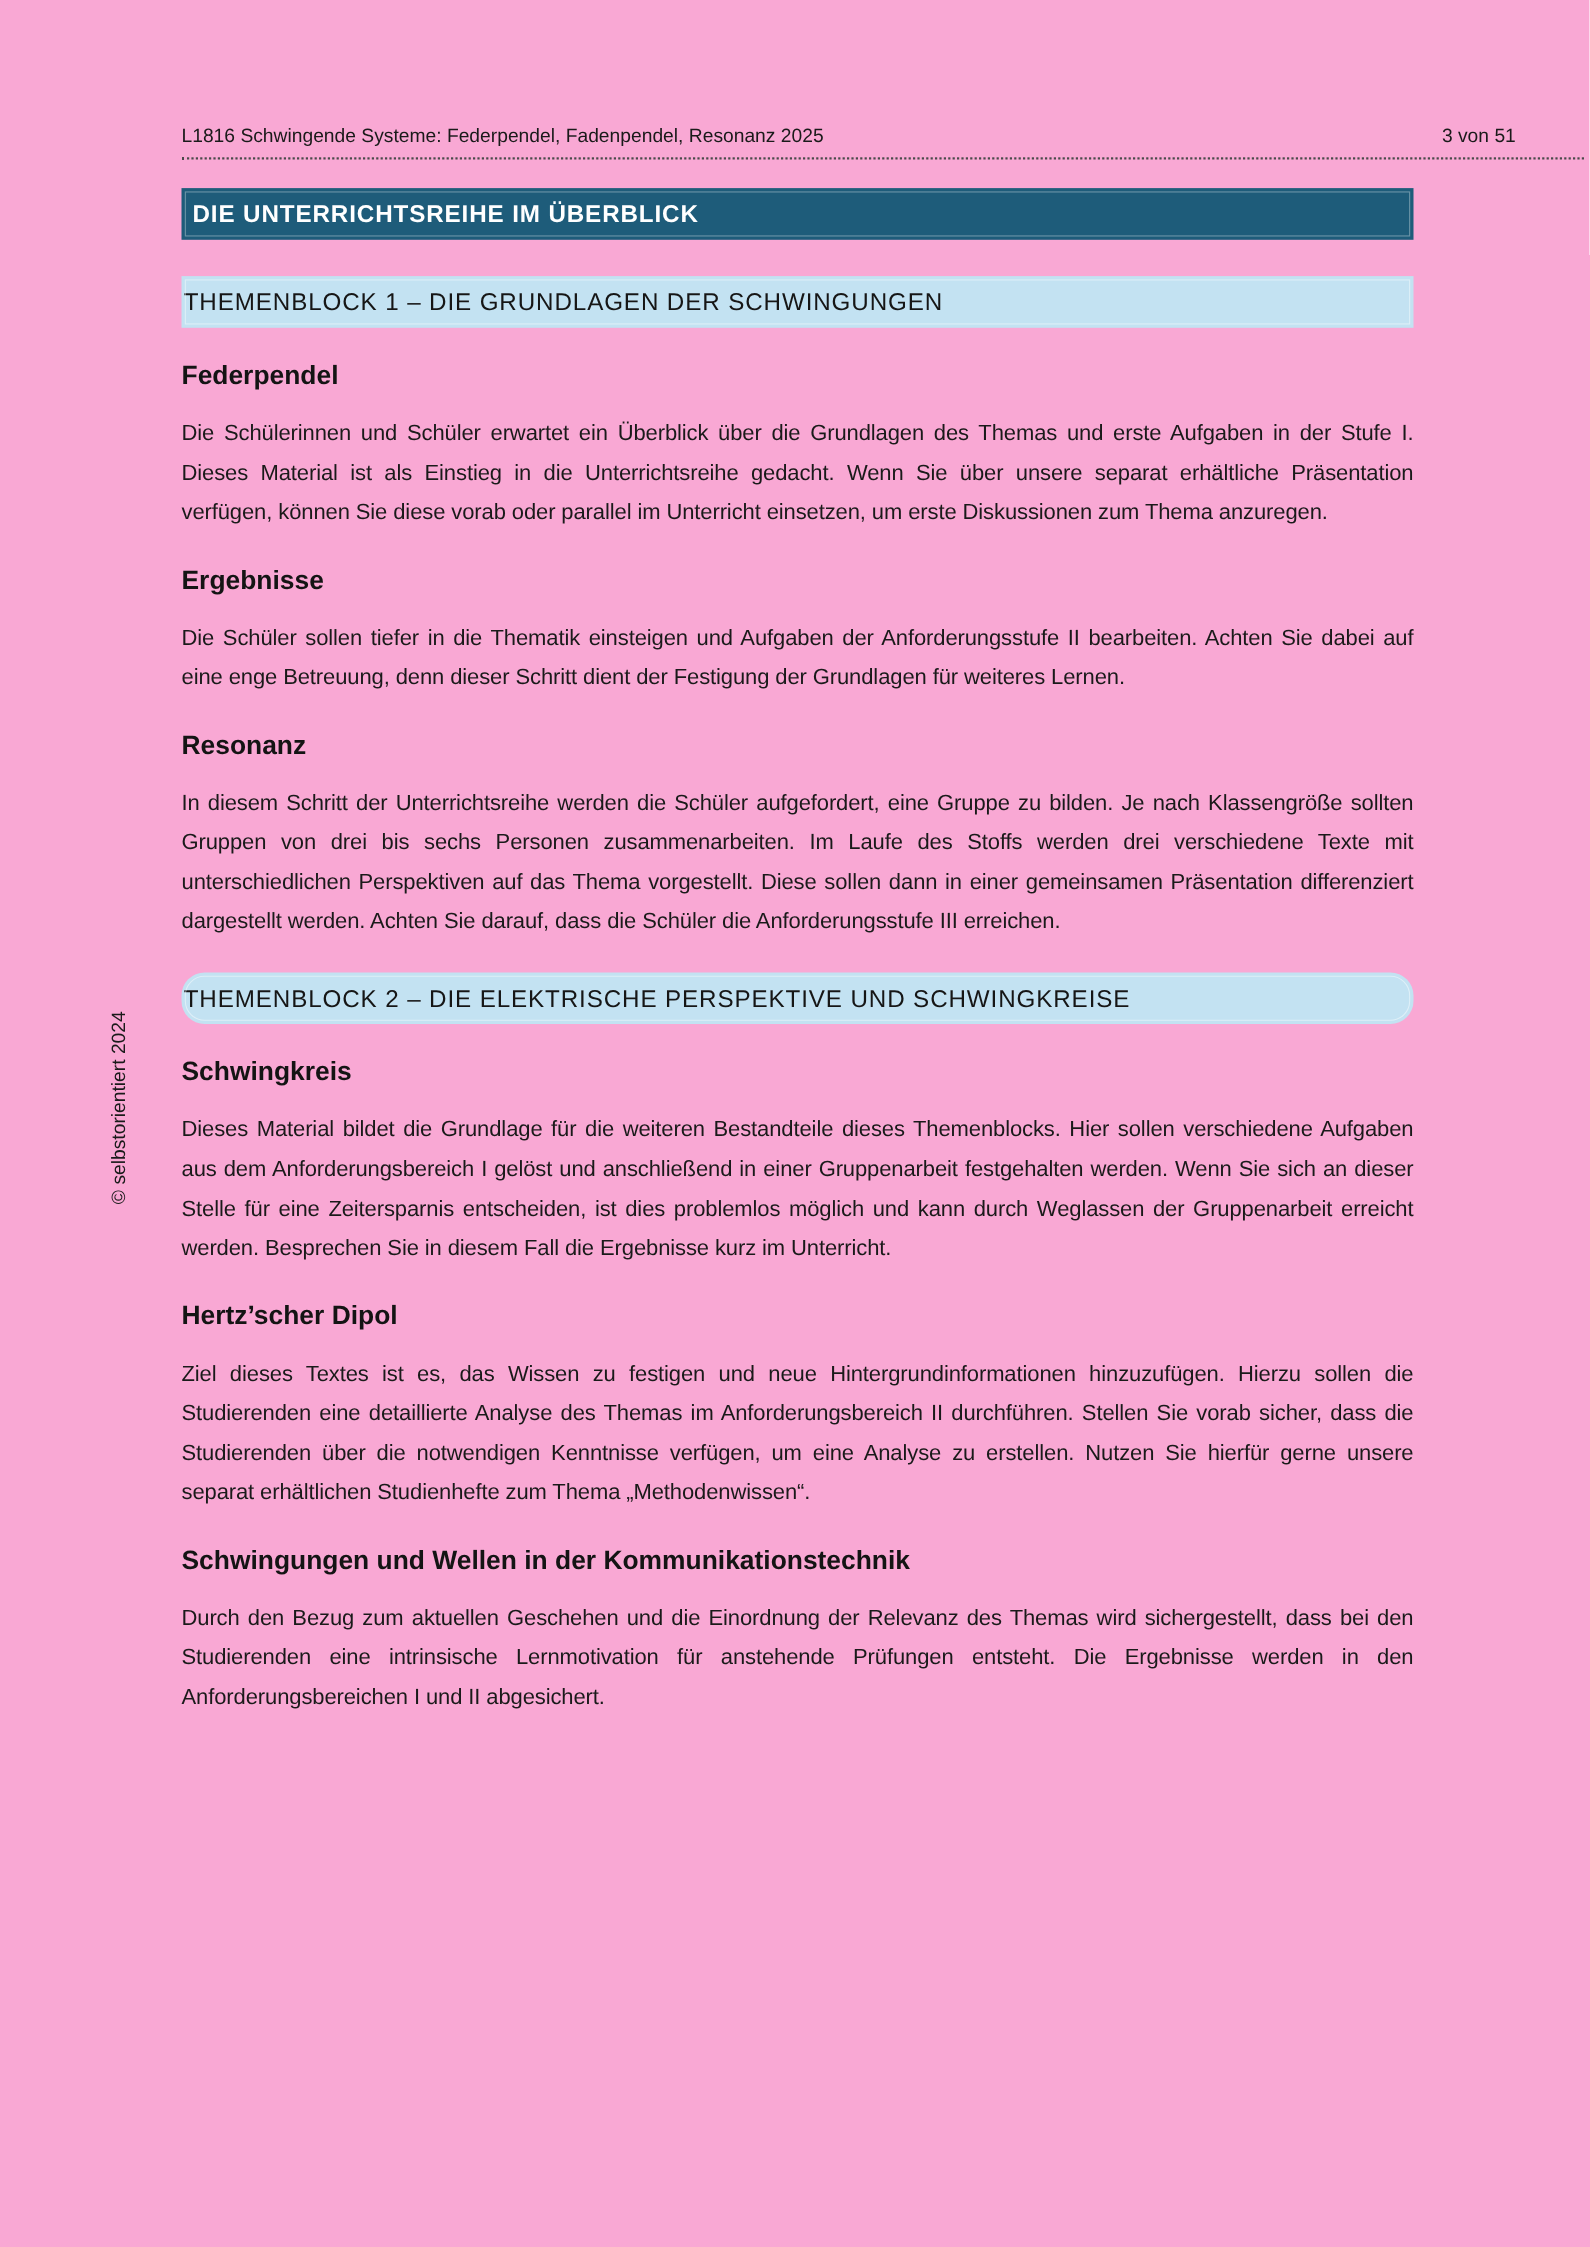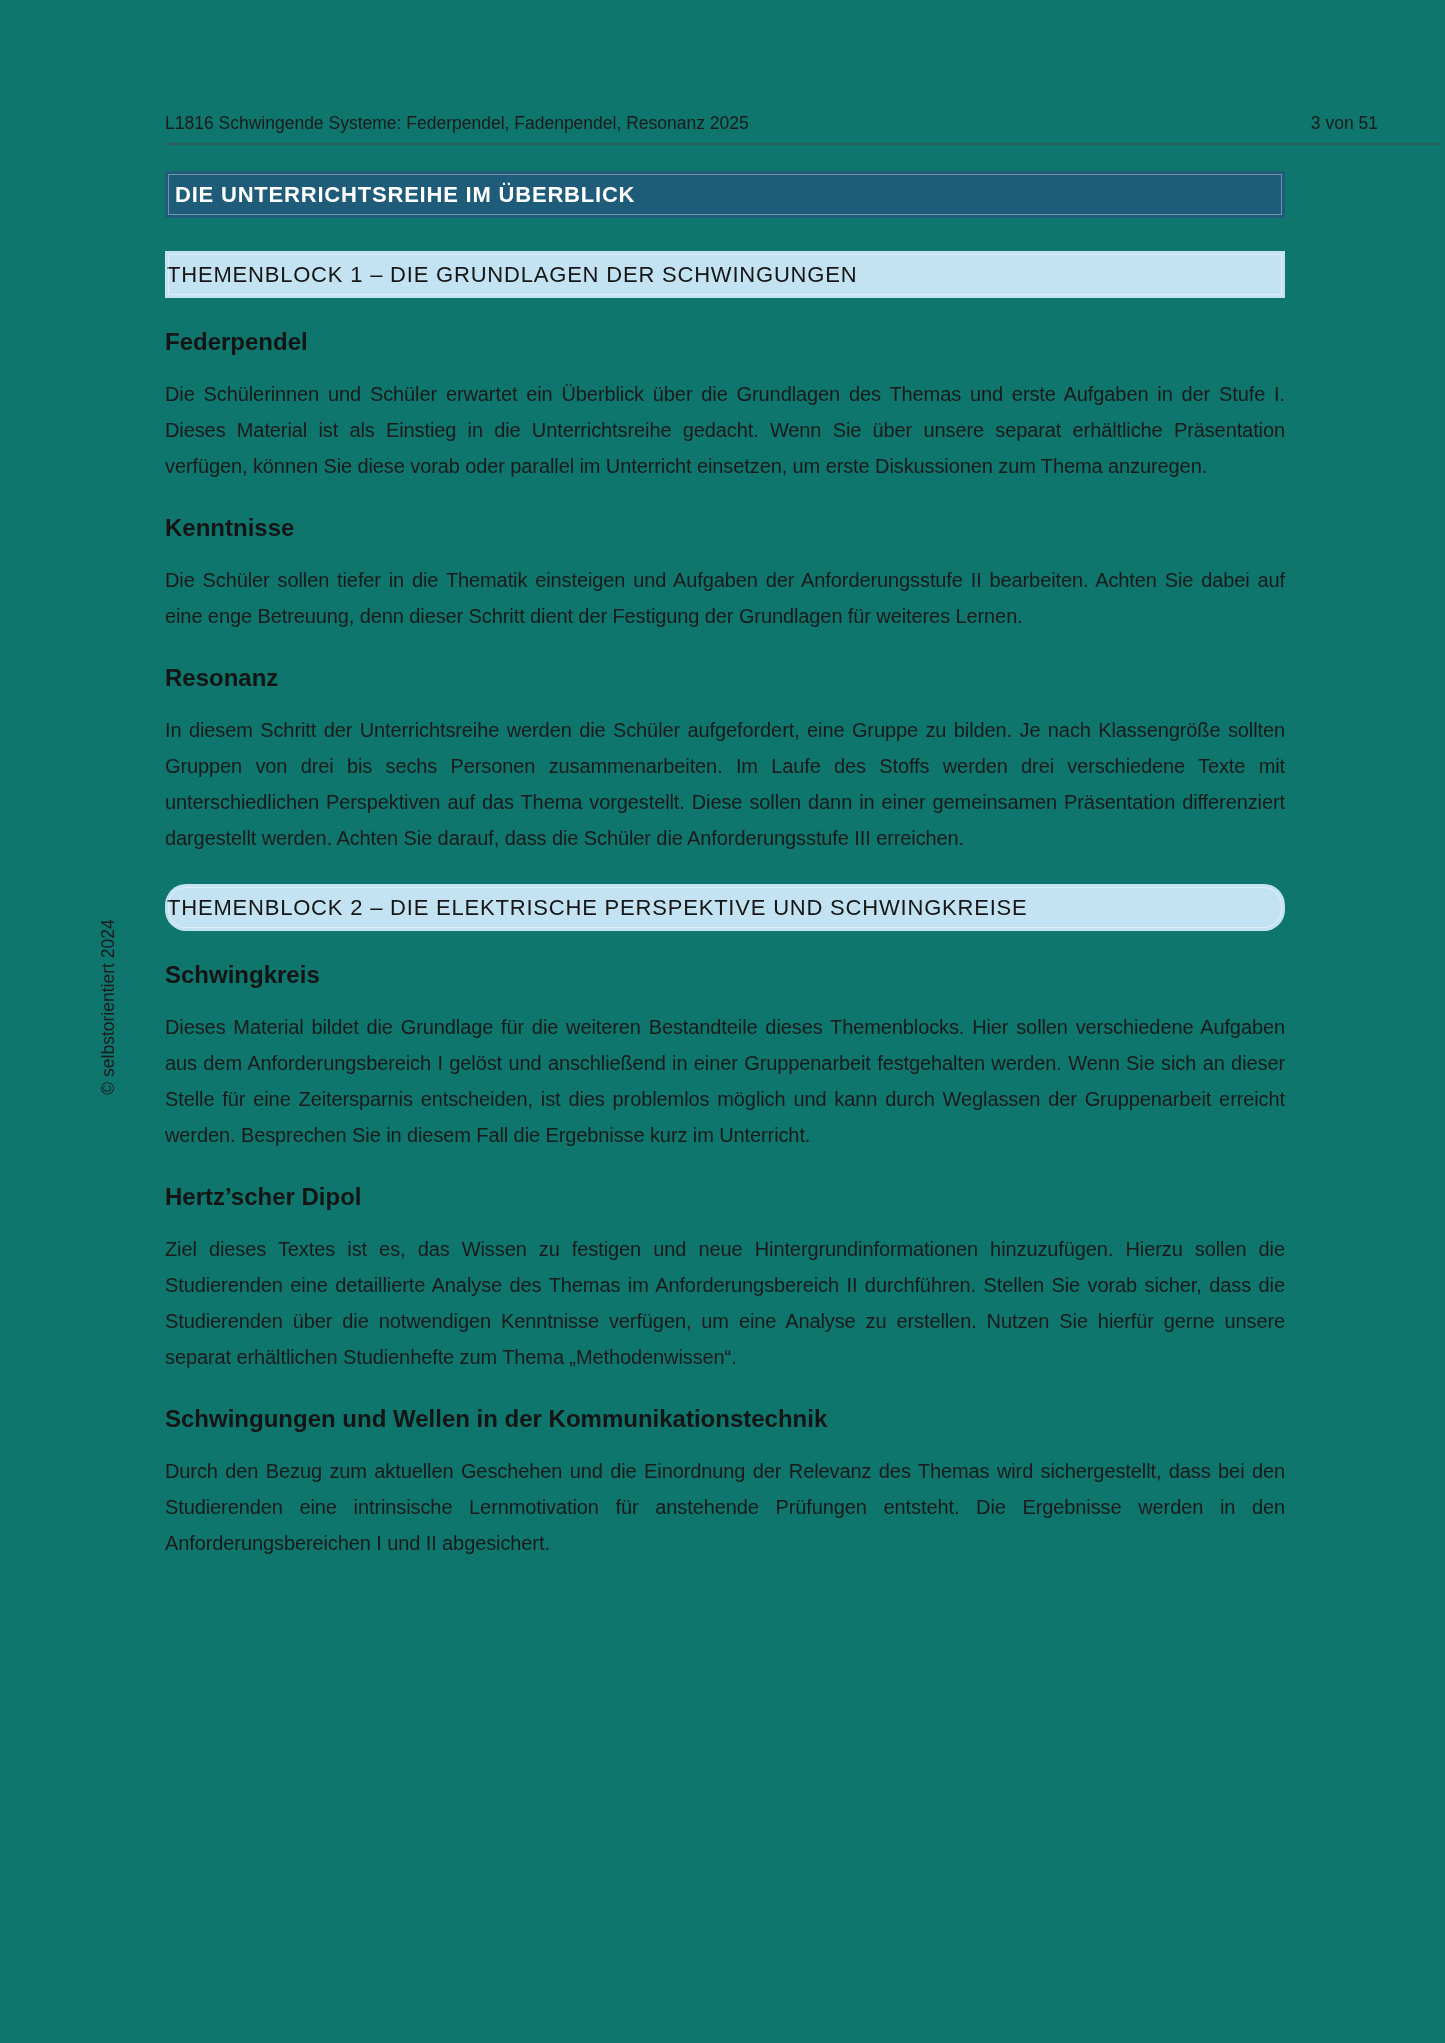--- a/index.html
+++ b/index.html
@@ -2,21 +2,21 @@
 <html lang="de"><head>
 <meta charset="utf-8">
 <style>
   html, body { margin: 0; padding: 0; background: #ffffff; }
   .page {
     position: relative;
     width: 1445px;
     height: 2043px;
     box-sizing: border-box;
     padding: 112px 0 0 165px;
-    background: #0f766e;
+    background: #f9a8d4;
     font-family: "Liberation Sans", sans-serif;
     color: #1a1a1a;
     overflow: hidden;
   }
   .header-row {
     width: 1213px;
     display: flex;
     justify-content: space-between;
     align-items: baseline;
     font-size: 17.5px;
@@ -99,21 +99,21 @@
 
   <div class="content">
 
     <div class="banner-dark">DIE UNTERRICHTSREIHE IM ÜBERBLICK</div>
 
     <div class="banner-light">THEMENBLOCK 1 – DIE GRUNDLAGEN DER SCHWINGUNGEN</div>
 
     <h3 class="sec-heading">Federpendel</h3>
     <p class="sec-para">Die Schülerinnen und Schüler erwartet ein Überblick über die Grundlagen des Themas und erste Aufgaben in der Stufe I. Dieses Material ist als Einstieg in die Unterrichtsreihe gedacht. Wenn Sie über unsere separat erhältliche Präsentation verfügen, können Sie diese vorab oder parallel im Unterricht einsetzen, um erste Diskussionen zum Thema anzuregen.</p>
 
-    <h3 class="sec-heading">Kenntnisse</h3>
+    <h3 class="sec-heading">Ergebnisse</h3>
     <p class="sec-para">Die Schüler sollen tiefer in die Thematik einsteigen und Aufgaben der Anforderungsstufe II bearbeiten. Achten Sie dabei auf eine enge Betreuung, denn dieser Schritt dient der Festigung der Grundlagen für weiteres Lernen.</p>
 
     <h3 class="sec-heading">Resonanz</h3>
     <p class="sec-para">In diesem Schritt der Unterrichtsreihe werden die Schüler aufgefordert, eine Gruppe zu bilden. Je nach Klassengröße sollten Gruppen von drei bis sechs Personen zusammenarbeiten. Im Laufe des Stoffs werden drei verschiedene Texte mit unterschiedlichen Perspektiven auf das Thema vorgestellt. Diese sollen dann in einer gemeinsamen Präsentation differenziert dargestellt werden. Achten Sie darauf, dass die Schüler die Anforderungsstufe III erreichen.</p>
 
     <div class="banner-light second">THEMENBLOCK 2 – DIE ELEKTRISCHE PERSPEKTIVE UND SCHWINGKREISE</div>
 
     <h3 class="sec-heading">Schwingkreis</h3>
     <p class="sec-para">Dieses Material bildet die Grundlage für die weiteren Bestandteile dieses Themenblocks. Hier sollen verschiedene Aufgaben aus dem Anforderungsbereich I gelöst und anschließend in einer Gruppenarbeit festgehalten werden. Wenn Sie sich an dieser Stelle für eine Zeitersparnis entscheiden, ist dies problemlos möglich und kann durch Weglassen der Gruppenarbeit erreicht werden. Besprechen Sie in diesem Fall die Ergebnisse kurz im Unterricht.</p>
 

